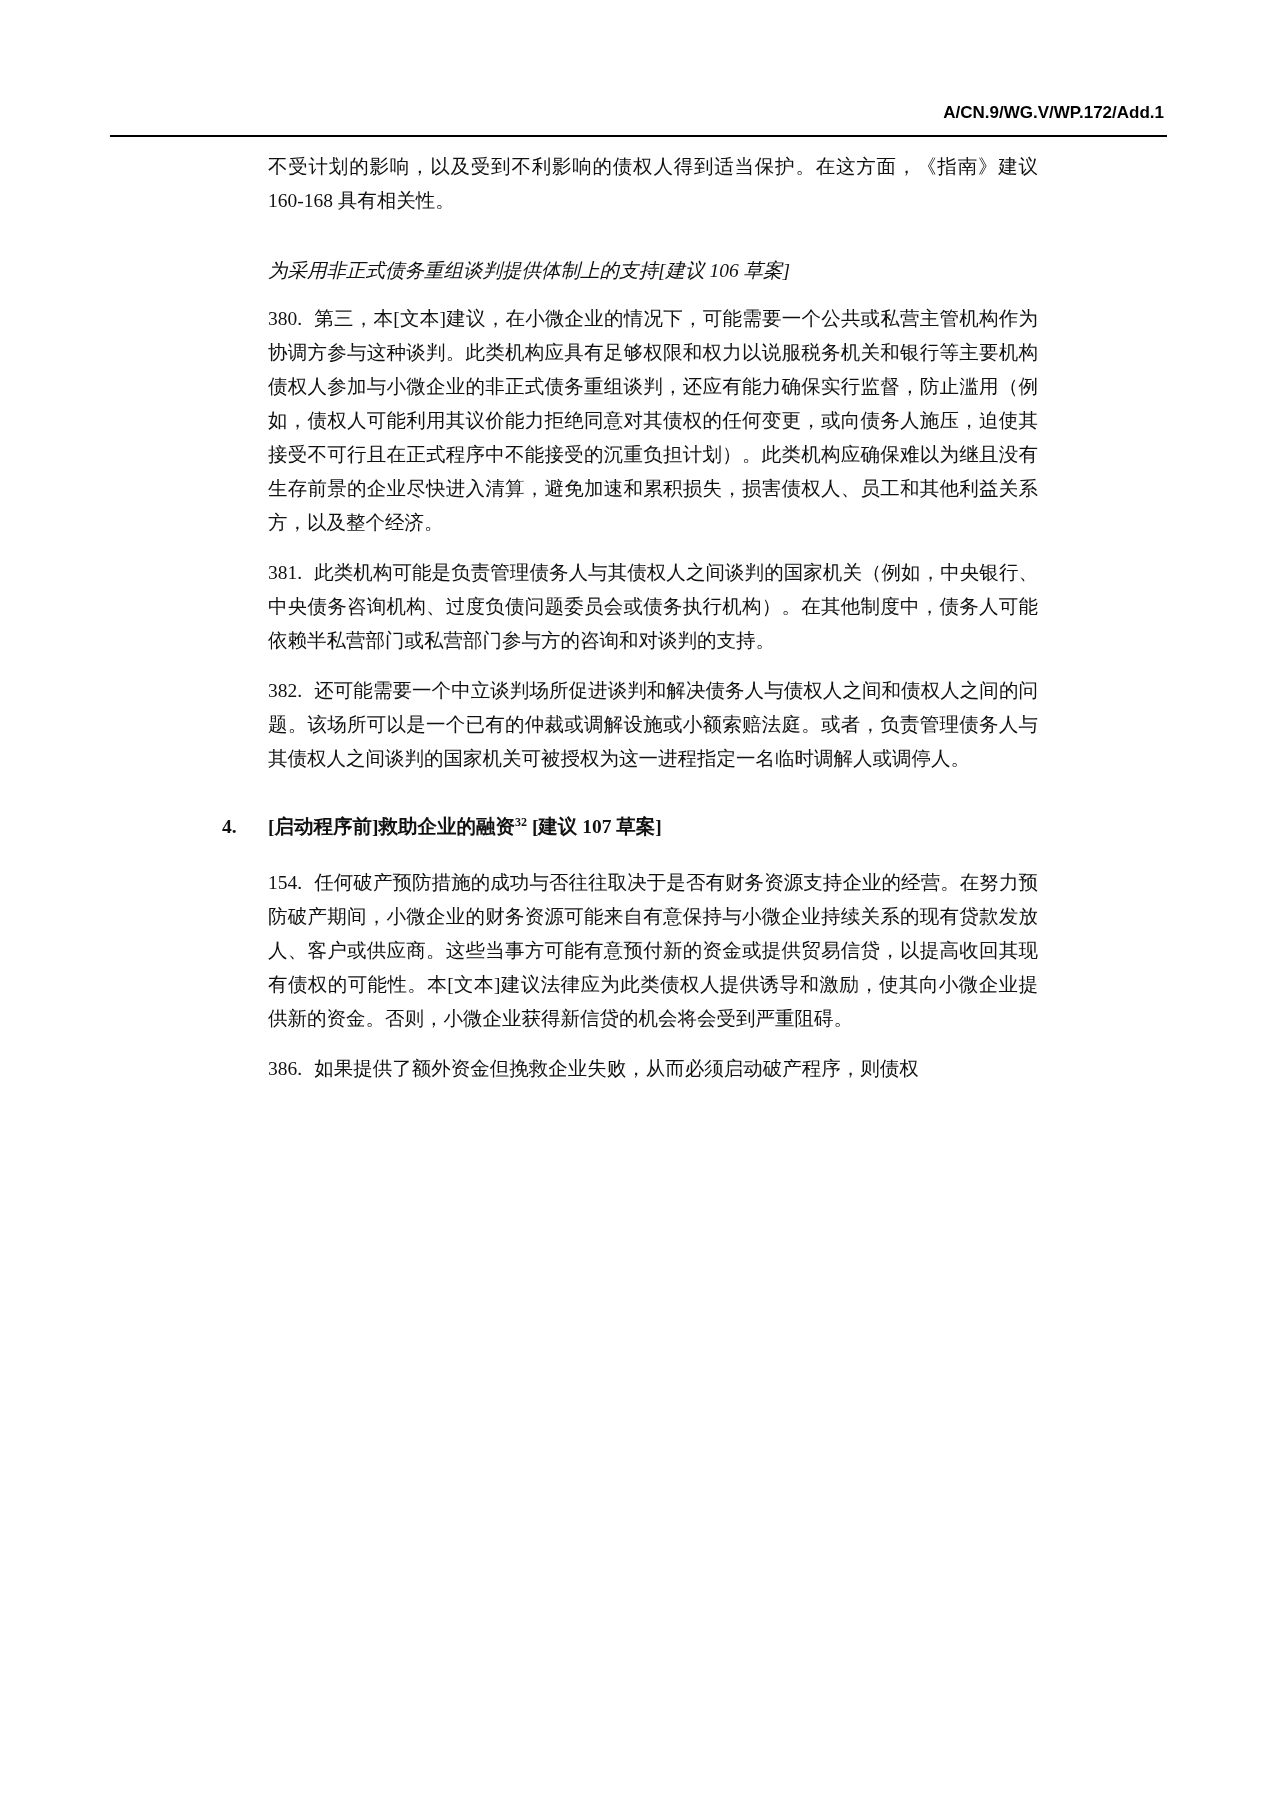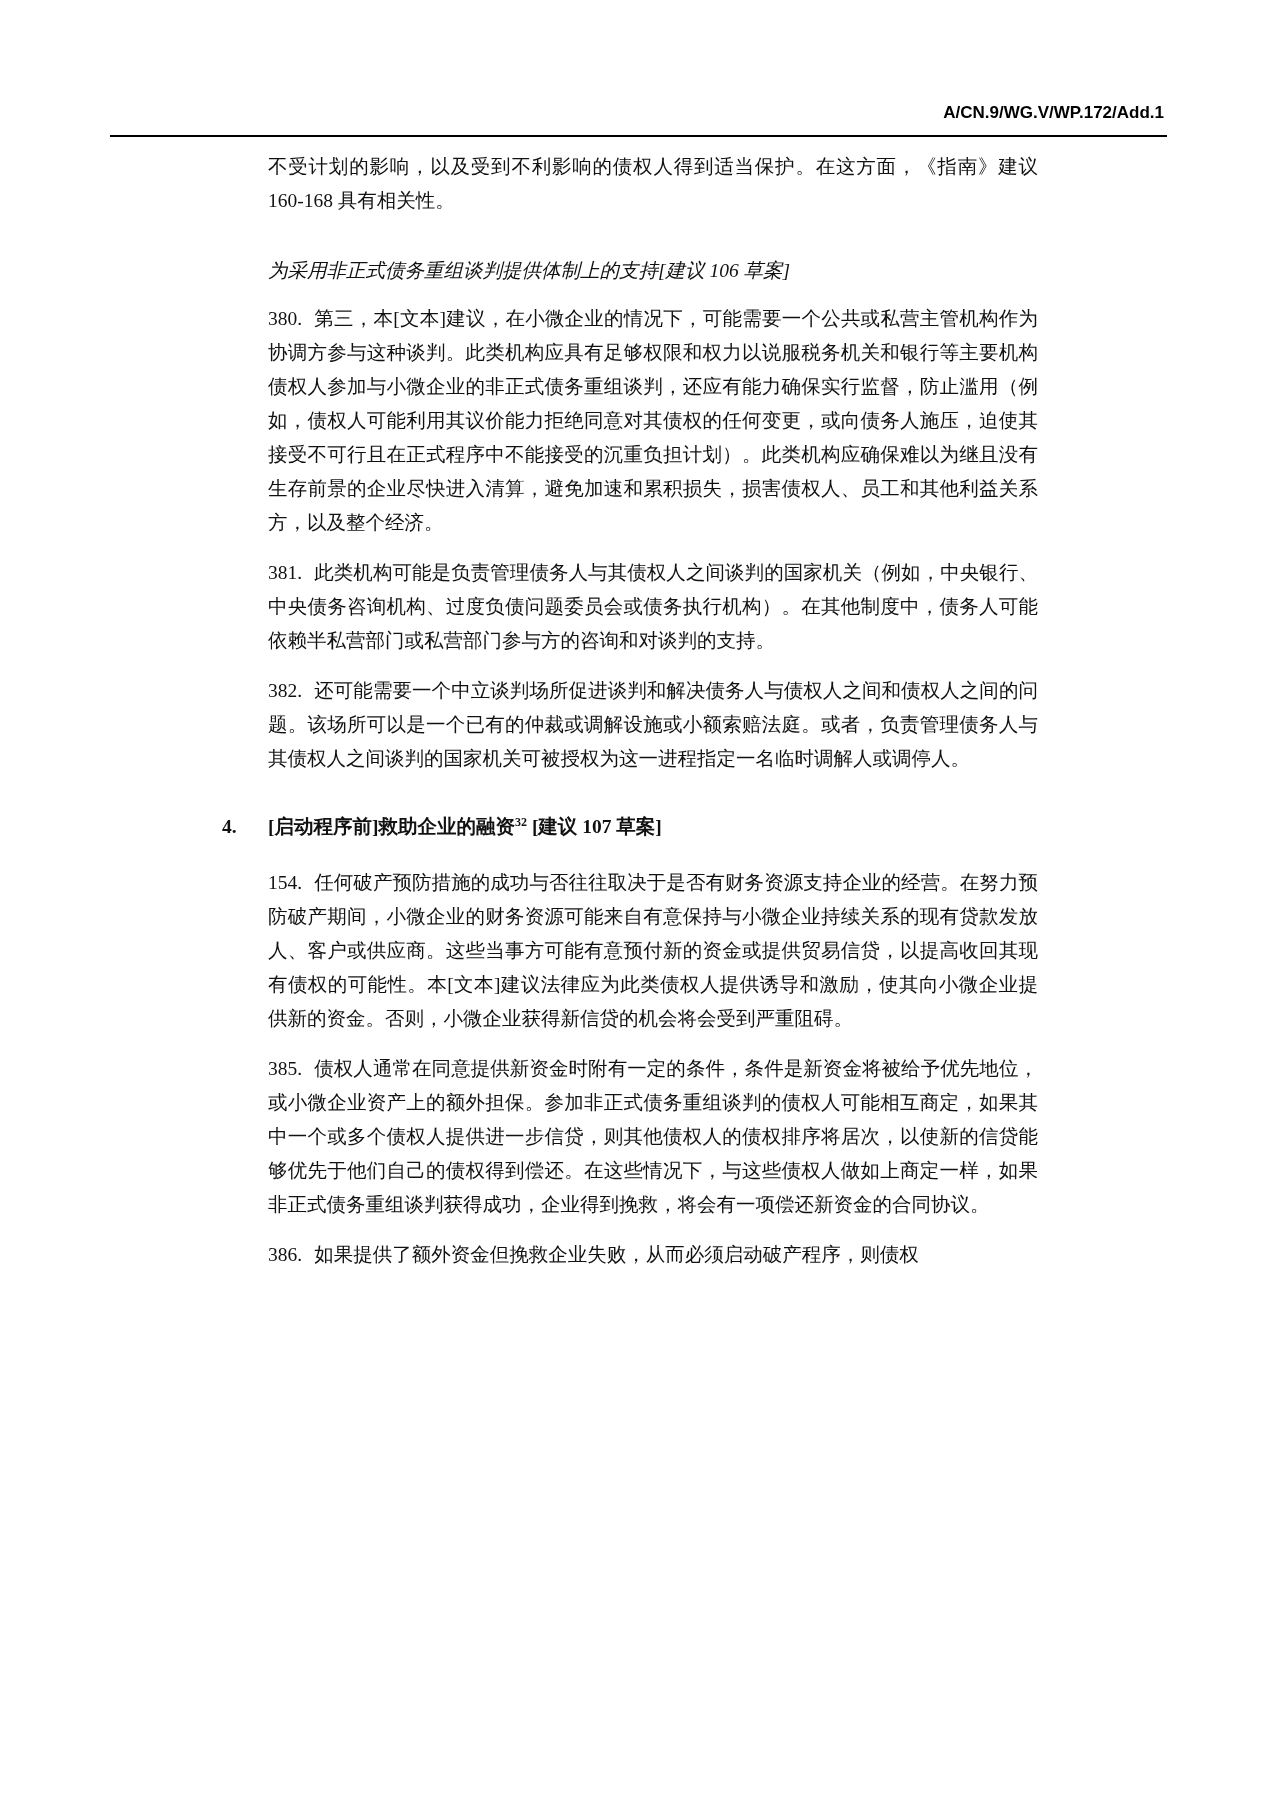--- a/index.html
+++ b/index.html
@@ -142,23 +142,20 @@
 
     <div class="section-heading">
       <span class="heading-num">4.</span>
       <span><span>[启动程序前]救助企业的融资</span><sup class="fn-ref">32</sup><span> [建议 107 草案]</span></span>
     </div>
 
     <p>
       <span class="para-num">154.</span><span>任何破产预防措施的成功与否往往取决于是否有财务资源支持企业的经营。在努力预防破产期间，小微企业的财务资源可能来自有意保持与小微企业持续关系的现有贷款发放人、客户或供应商。这些当事方可能有意预付新的资金或提供贸易信贷，以提高收回其现有债权的可能性。本[文本]建议法律应为此类债权人提供诱导和激励，使其向小微企业提供新的资金。否则，小微企业获得新信贷的机会将会受到严重阻碍。</span>
     </p>
 
-    <p>
-      <span class="para-num">385.</span><span>债权人通常在同意提供新资金时附有一定的条件，条件是新资金将被给予优先地位，或小微企业资产上的额外担保。参加非正式债务重组谈判的债权人可能相互商定，如果其中一个或多个债权人提供进一步信贷，则其他债权人的债权排序将居次，以使新的信贷能够优先于他们自己的债权得到偿还。在这些情况下，与这些债权人做如上商定一样，如果非正式债务重组谈判获得成功，企业得到挽救，将会有一项偿还新资金的合同协议。</span>
-    </p>
 
     <p>
       <span class="para-num">386.</span><span>如果提供了额外资金但挽救企业失败，从而必须启动破产程序，则债权</span>
     </p>
 
   </div>
 
   <div class="footnote">
     <div class="footnote-rule"></div>
     <p class="footnote-text">

